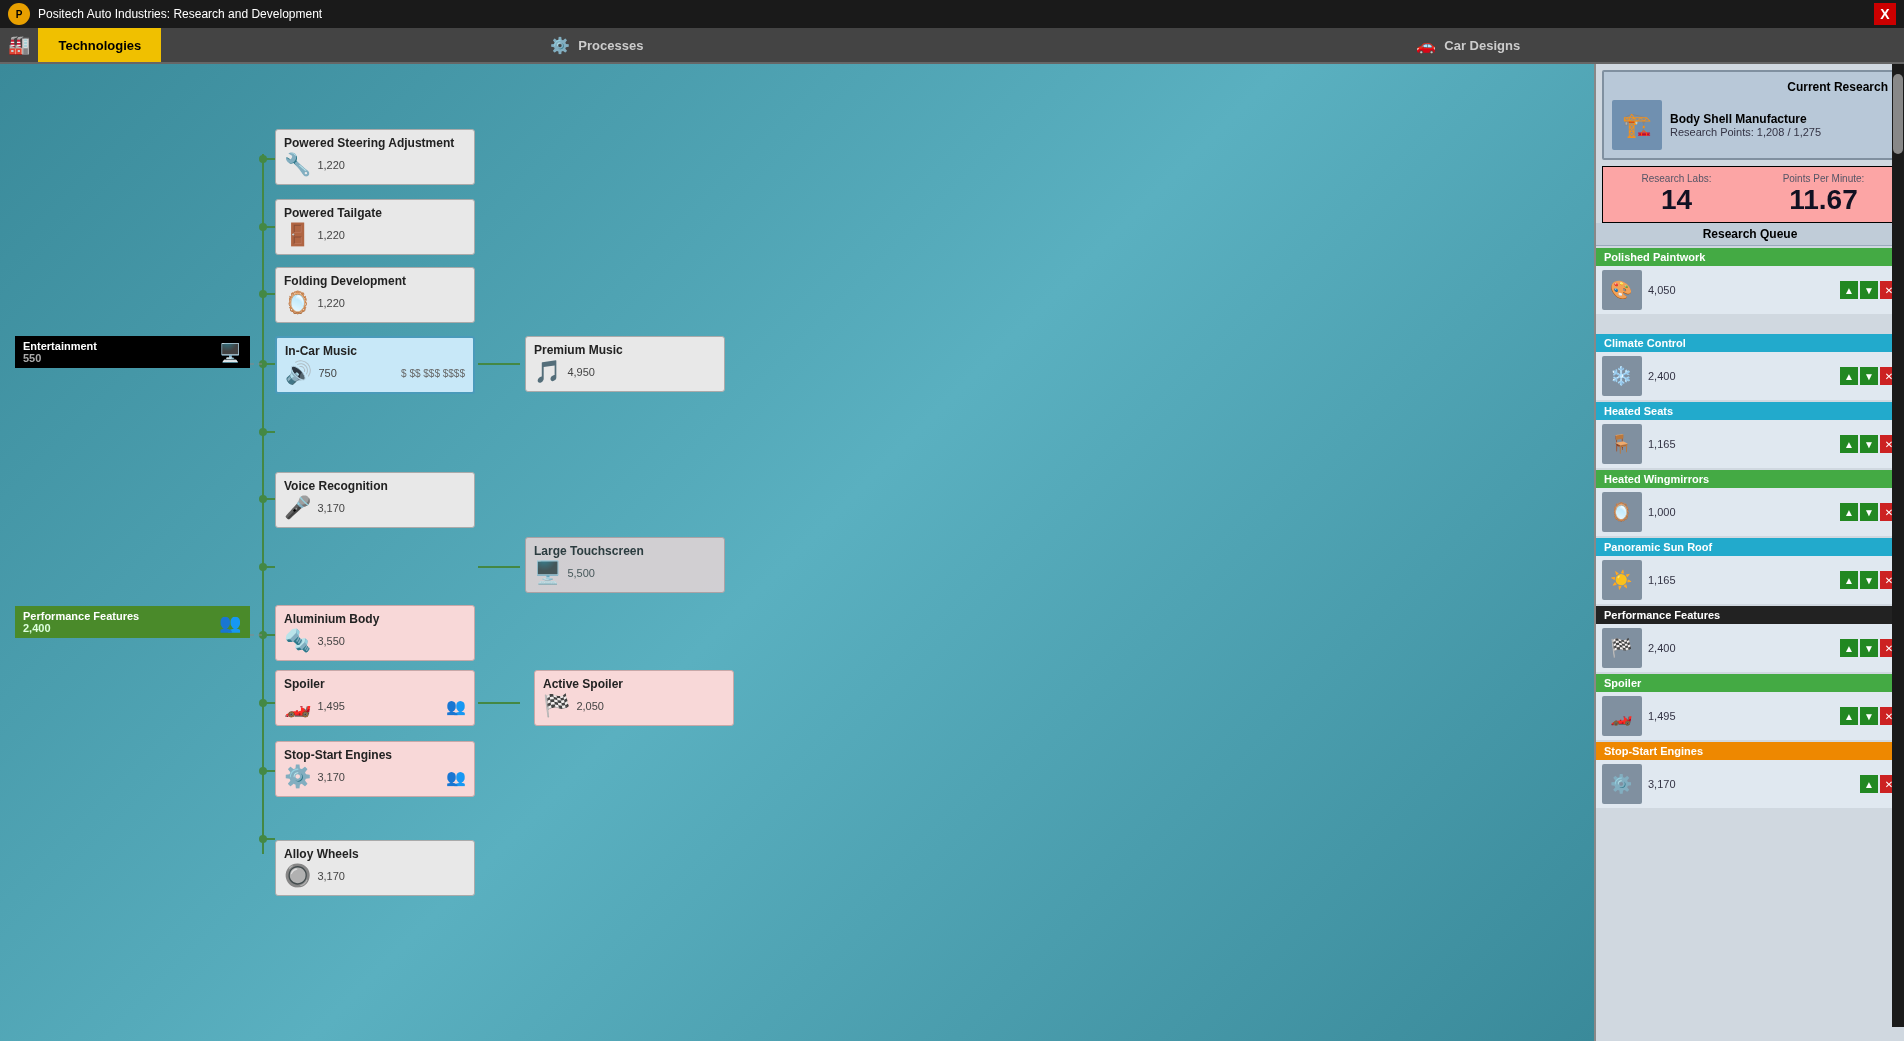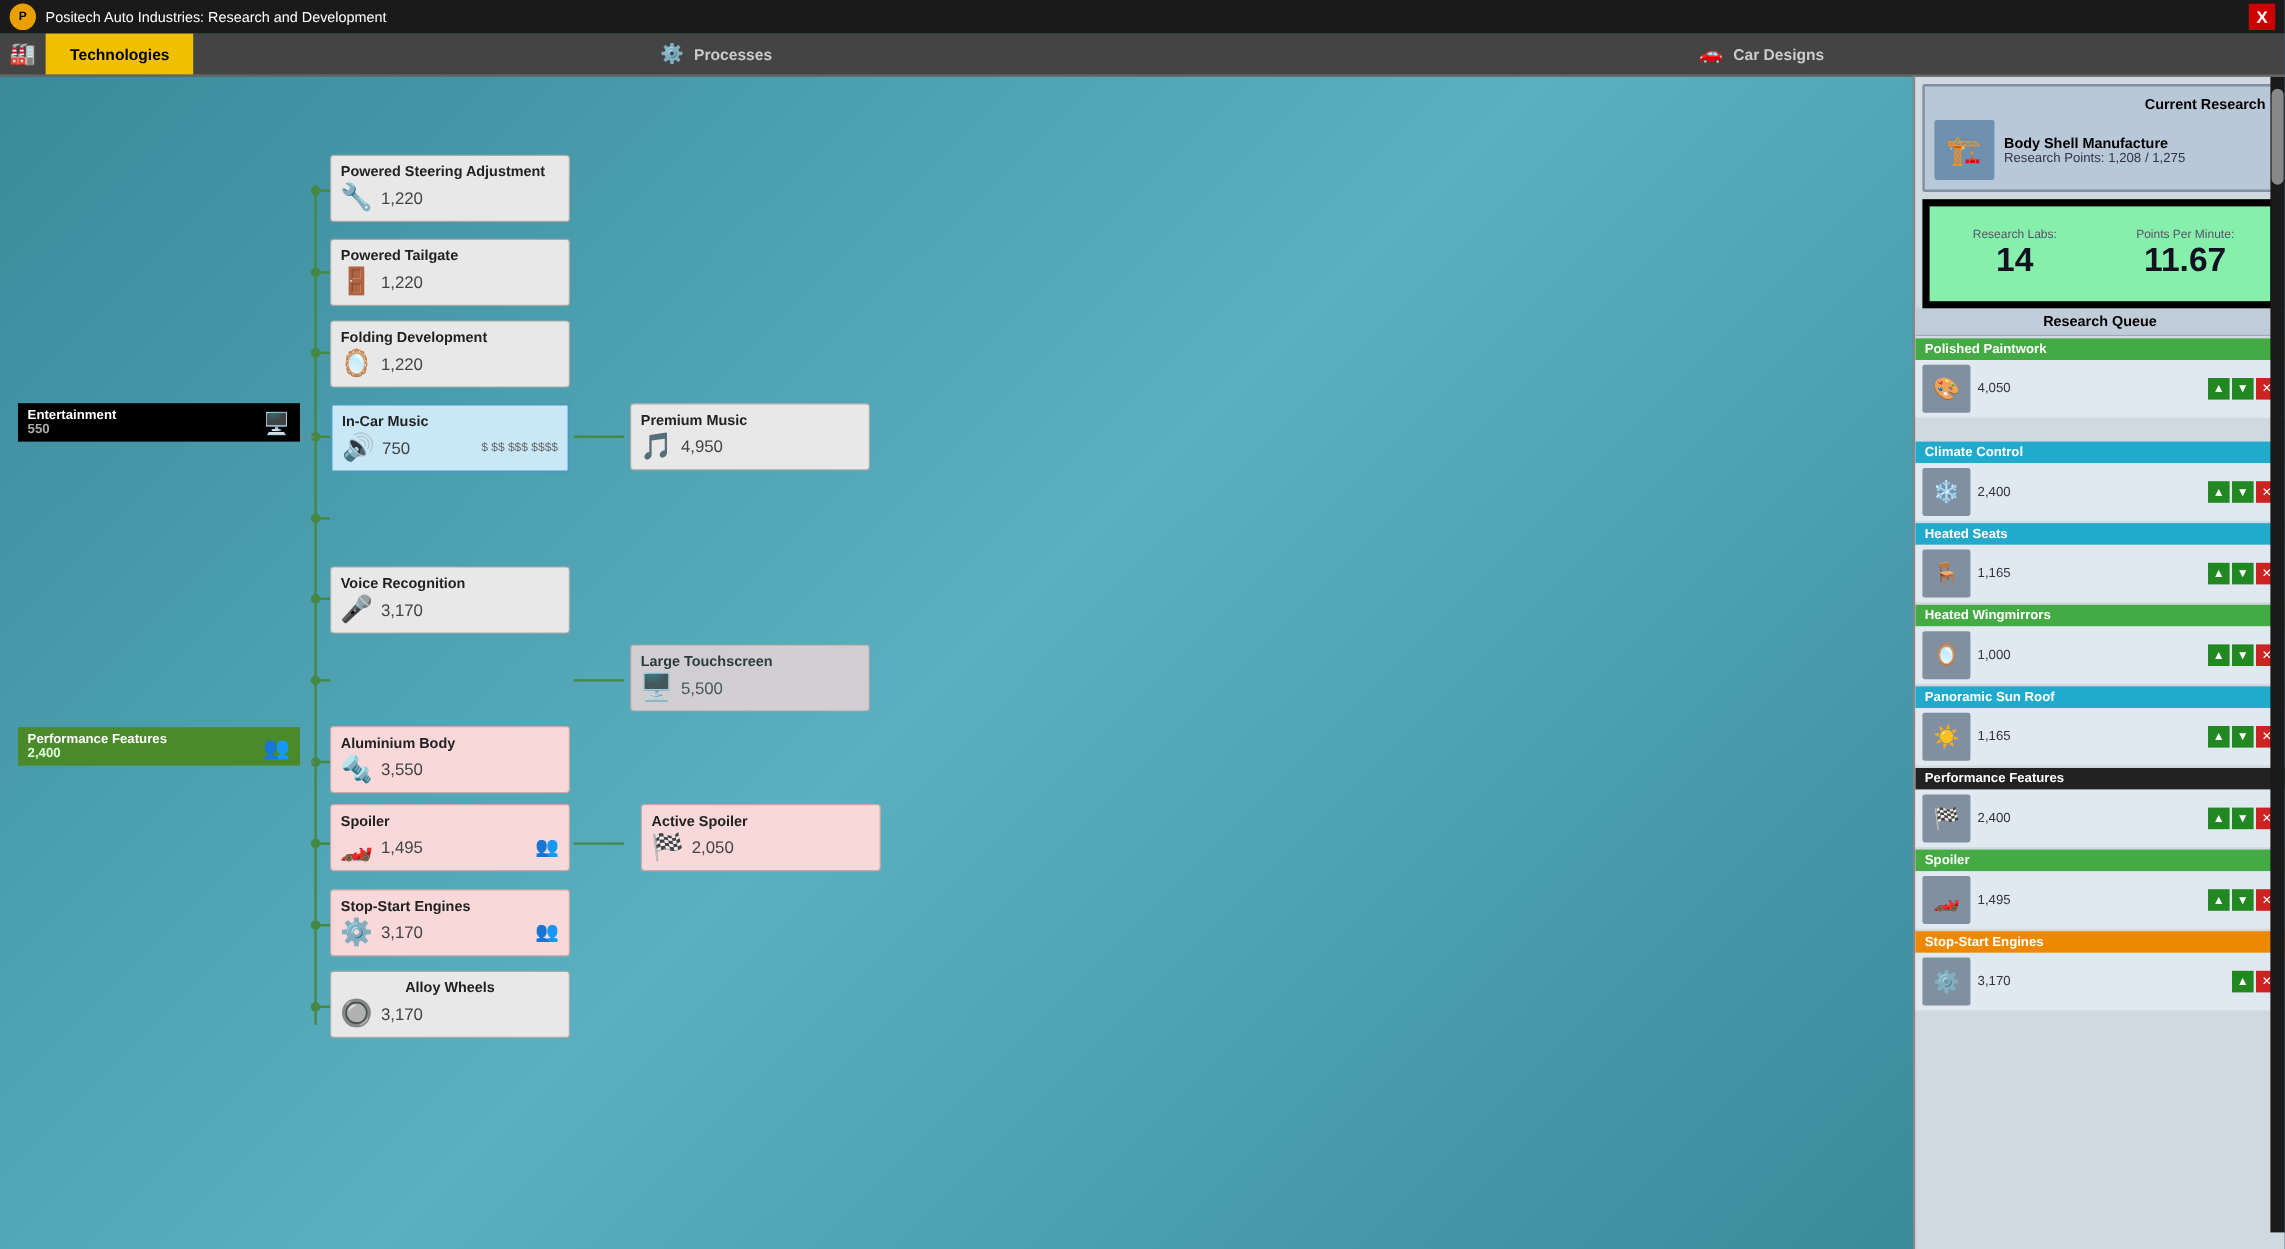--- a/index.html
+++ b/index.html
@@ -36,43 +36,43 @@
 
     
     .tech-card {
       position: absolute; background: #e8e8e8; border: 1px solid #aaa;
       border-radius: 3px; padding: 6px 8px; width: 200px;
     }
     .tech-card.highlighted { background: #c8e8f8; border-color: #4a9aba; border-width: 2px; }
     .tech-card.pink { background: #f8d8d8; border-color: #c8a8a8; }
     .tech-card.locked { background: #f0d8d8; border-color: #c0a0a0; opacity: 0.8; }
     .tech-card-title { font-weight: bold; font-size: 12px; color: #222; margin-bottom: 2px; }
-    .tech-card-cost { font-size: 14px; color: #444; }
+    .tech-card-cost { font-size: 11px; color: #444; }
 
     
     #right-panel {
       width: 310px; background: #d0d8e0; border-left: 2px solid #888;
       display: flex; flex-direction: column; overflow: hidden;
     }
 
     
     #current-research {
       background: #b8c8d8; border: 2px solid #8090a0; margin: 6px;
       padding: 8px; border-radius: 2px;
     }
     #current-research h3 { text-align: right; font-size: 12px; font-weight: bold; margin-bottom: 6px; }
     .cr-content { display: flex; align-items: center; gap: 8px; }
     .cr-icon { width: 50px; height: 50px; background: #7090b0; border-radius: 2px; display: flex; align-items: center; justify-content: center; font-size: 24px; }
     .cr-text .cr-name { font-weight: bold; font-size: 12px; }
     .cr-text .cr-points { font-size: 11px; color: #334; }
 
     
     #stats-row {
-      display: flex; margin: 0 6px; background: #86efac; border: 6px solid #000000;
-      padding: 18px 0;
+      display: flex; margin: 0 6px; background: #fca5a5; border: 1px solid #000000;
+      padding: 6px 0;
     }
     .stat-box { flex: 1; text-align: center; }
     .stat-label { font-size: 10px; color: #556; }
     .stat-value { font-size: 28px; font-weight: bold; color: #112; }
 
     
     #research-queue { flex: 1; overflow-y: auto; }
     #research-queue h3 {
       text-align: center; font-size: 12px; font-weight: bold;
       background: #c0ccd8; padding: 4px; border-bottom: 1px solid #9aabbc;
@@ -287,21 +287,21 @@
           <div class="tech-card-title">Stop-Start Engines</div>
           <div style="display:flex;align-items:center;justify-content:space-between;">
             <div style="display:flex;align-items:center;gap:6px;">
               <span style="font-size:22px;">⚙️</span>
               <span class="tech-card-cost">3,170</span>
             </div>
             <span style="font-size:16px;">👥</span>
           </div>
         </div>
 
-        <div class="tech-card" style="left:275px;top:745px;text-align:center;">
+        <div class="tech-card" style="left:275px;top:776px;">
           <div class="tech-card-title">Alloy Wheels</div>
           <div style="display:flex;align-items:center;gap:6px;">
             <span style="font-size:22px;">🔘</span>
             <span class="tech-card-cost">3,170</span>
           </div>
         </div>
 
       </div>
     </div>
 

